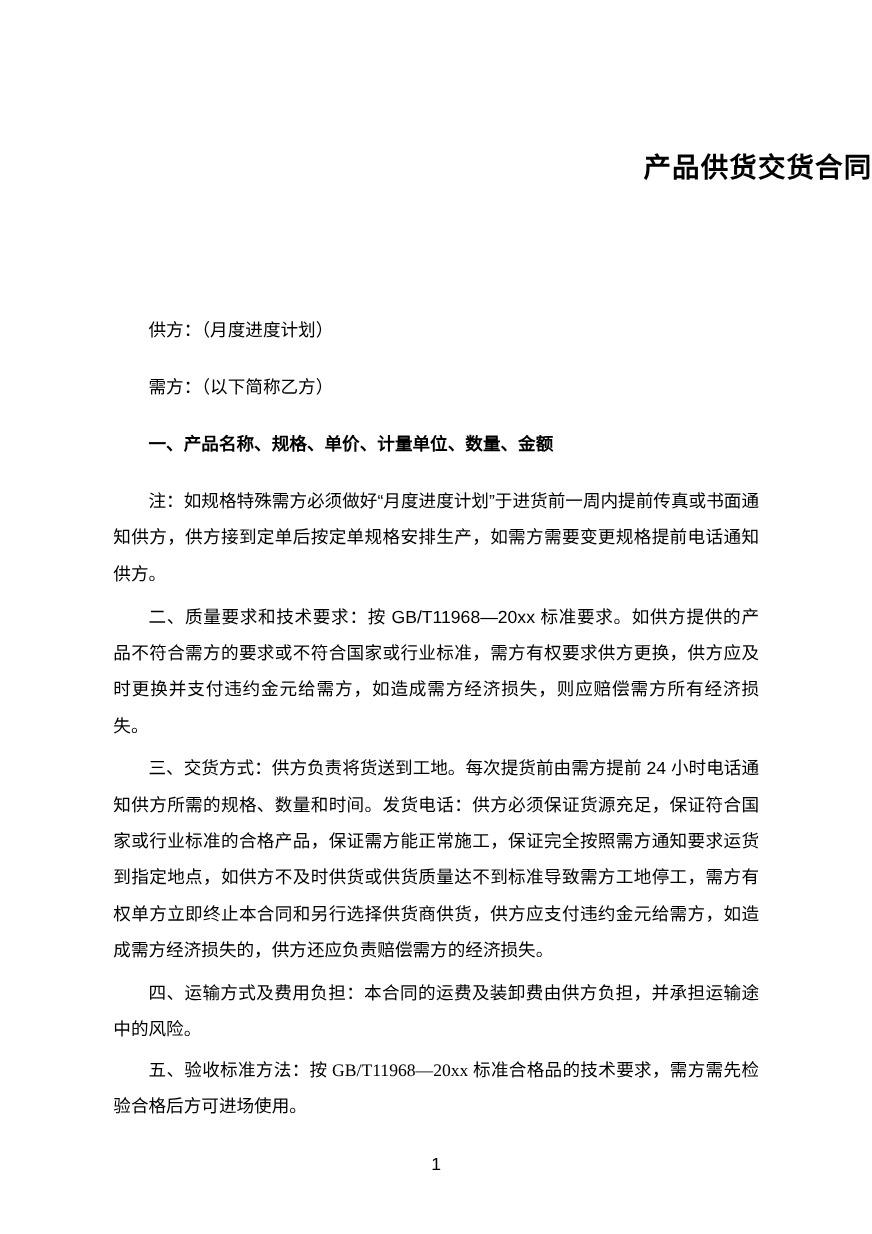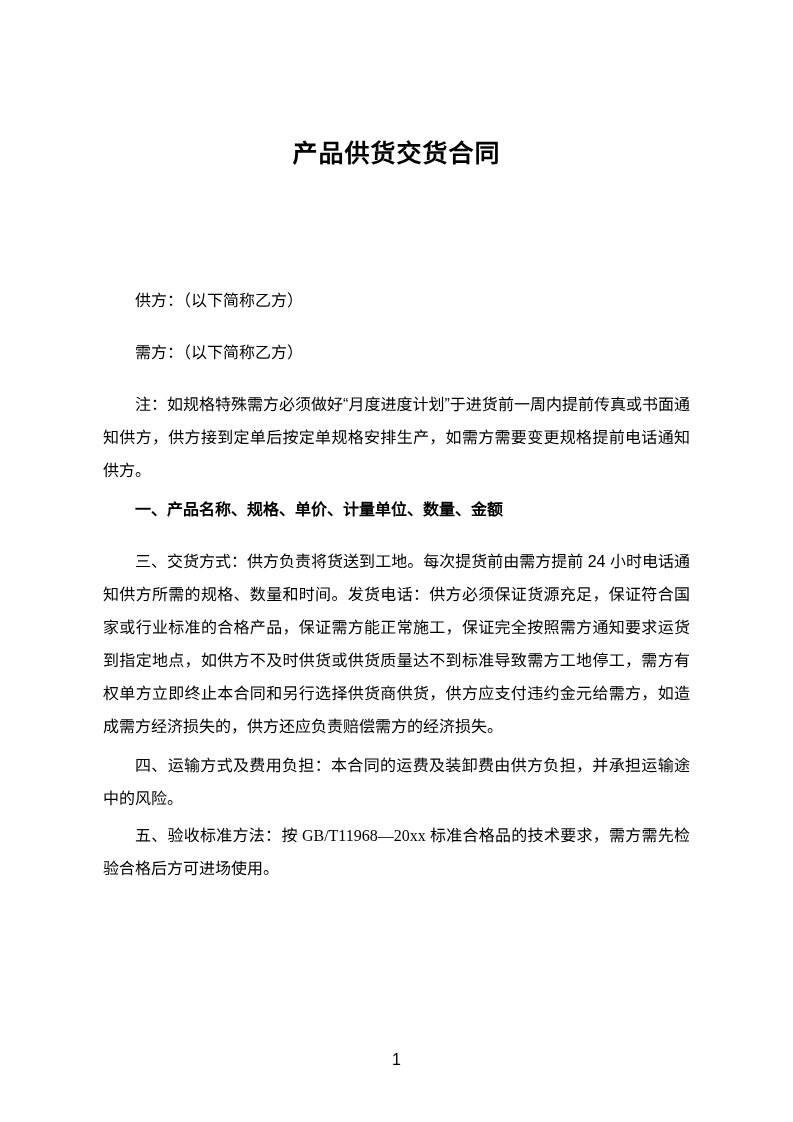--- a/index.html
+++ b/index.html
@@ -15,21 +15,21 @@
     color: #000000;
     font-family: "Liberation Sans", sans-serif;
     overflow: hidden;
   }
   .doc-title {
     margin: 0 0 117px 0;
     padding-top: 139px;
     font-size: 25px;
     line-height: 28px;
     font-weight: bold;
-    text-align: center;
+    text-align: right;
     letter-spacing: 1px;
   }
   .doc-body {
     padding: 0 103px;
   }
   .para {
     margin: 0 0 19px 0;
     font-size: 16px;
     line-height: 33px;
     text-indent: 32px;
@@ -52,28 +52,29 @@
 </style>
 </head>
 <body>
 
 <div class="page">
 
   <h1 class="doc-title">产品供货交货合同</h1>
 
   <div class="doc-body">
 
-    <p class="para">供方：（以下简称乙方）</p>
+    <p class="para">供方：（月度进度计划）</p>
 
     <p class="para">需方：（以下简称乙方）</p>
 
+    <p class="para bold">一、产品名称、规格、单价、计量单位、数量、金额</p>
+
     <p class="para tight">注：如规格特殊需方必须做好“月度进度计划”于进货前一周内提前传真或书面通知供方，供方接到定单后按定单规格安排生产，如需方需要变更规格提前电话通知供方。</p>
 
-    <p class="para bold">一、产品名称、规格、单价、计量单位、数量、金额</p>
-
+    <p class="para tight">二、质量要求和技术要求：按 GB/T11968—20xx 标准要求。如供方提供的产品不符合需方的要求或不符合国家或行业标准，需方有权要求供方更换，供方应及时更换并支付违约金元给需方，如造成需方经济损失，则应赔偿需方所有经济损失。</p>
 
     <p class="para tight">三、交货方式：供方负责将货送到工地。每次提货前由需方提前 24 小时电话通知供方所需的规格、数量和时间。发货电话：供方必须保证货源充足，保证符合国家或行业标准的合格产品，保证需方能正常施工，保证完全按照需方通知要求运货到指定地点，如供方不及时供货或供货质量达不到标准导致需方工地停工，需方有权单方立即终止本合同和另行选择供货商供货，供方应支付违约金元给需方，如造成需方经济损失的，供方还应负责赔偿需方的经济损失。</p>
 
     <p class="para tight-b">四、运输方式及费用负担：本合同的运费及装卸费由供方负担，并承担运输途中的风险。</p>
 
     <p class="para last">五、验收标准方法：按 GB/T11968—20xx 标准合格品的技术要求，需方需先检验合格后方可进场使用。</p>
 
   </div>
 
   <div class="page-number">1</div>

